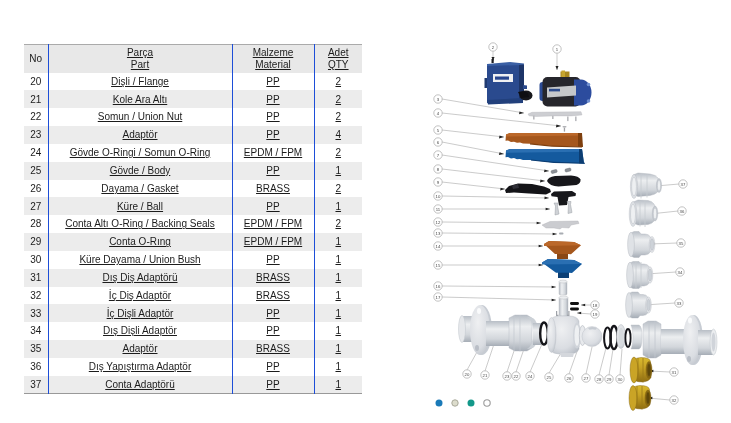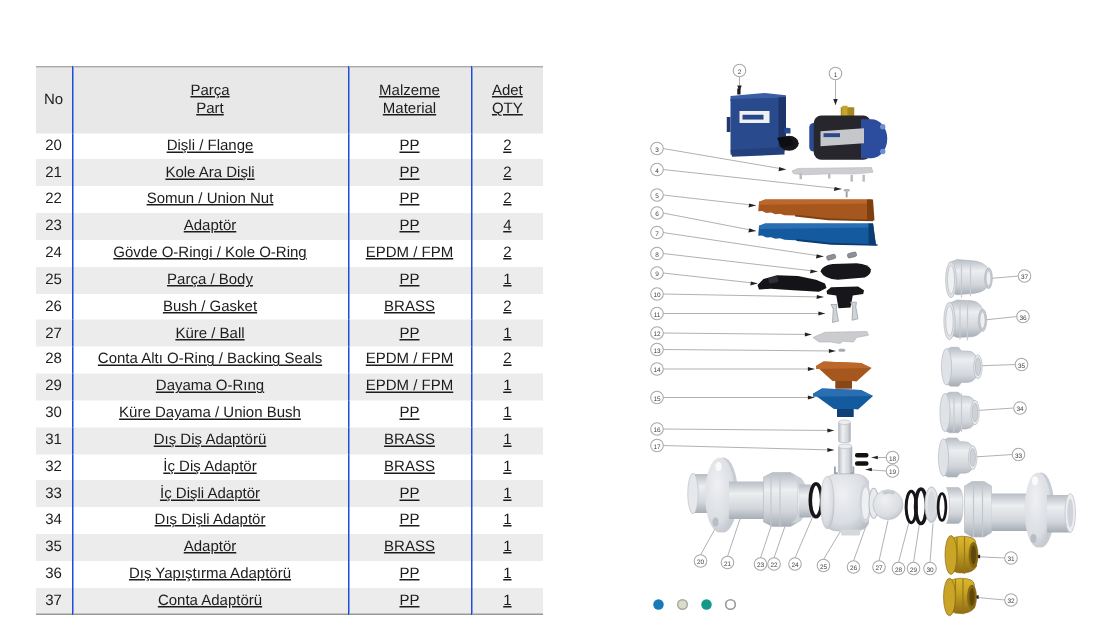--- a/index.html
+++ b/index.html
@@ -7,21 +7,21 @@
   font-family:"Liberation Sans",sans-serif;}
 table.parts{position:absolute;left:24px;top:44px;width:338px;border-collapse:collapse;
   table-layout:fixed;font-size:10px;color:#1c1c1c;border-top:1px solid #aaa;border-bottom:1px solid #999;}
 table.parts td,table.parts th{padding:0;text-align:center;vertical-align:middle;
   font-weight:normal;line-height:1.15;}
 table.parts col.c1{width:24px;}
 table.parts col.c2{width:184px;}
 table.parts col.c3{width:82px;}
 table.parts col.c4{width:48px;}
 table.parts td+td,table.parts th+th{border-left:1px solid #1d4ed8;text-decoration:underline;}
-tr.hd{height:44px;background:#e8e8e8;}
+tr.hd{height:28px;background:#e8e8e8;}
 tr.r{height:17.85px;}
 tr.g{background:#ececec;}
 </style>
 </head>
 <body>
 <table class="parts">
 <colgroup>
       <col class="c1">
       <col class="c2">
       <col class="c3">
@@ -35,69 +35,69 @@
         <th>Adet<br>QTY</th>
       </tr>
 <tr class="r">
         <td>20</td>
         <td>Dişli / Flange</td>
         <td>PP</td>
         <td>2</td>
       </tr>
 <tr class="r g">
         <td>21</td>
-        <td>Kole Ara Dişli</td>
+        <td>Kole Ara Altı</td>
         <td>PP</td>
         <td>2</td>
       </tr>
 <tr class="r">
         <td>22</td>
         <td>Somun / Union Nut</td>
         <td>PP</td>
         <td>2</td>
       </tr>
 <tr class="r g">
         <td>23</td>
         <td>Adaptör</td>
         <td>PP</td>
         <td>4</td>
       </tr>
 <tr class="r">
         <td>24</td>
-        <td>Gövde O-Ringi / Kole O-Ring</td>
+        <td>Gövde O-Ringi / Somun O-Ring</td>
         <td>EPDM / FPM</td>
         <td>2</td>
       </tr>
 <tr class="r g">
         <td>25</td>
-        <td>Parça / Body</td>
+        <td>Gövde / Body</td>
         <td>PP</td>
         <td>1</td>
       </tr>
 <tr class="r">
         <td>26</td>
-        <td>Bush / Gasket</td>
+        <td>Dayama / Gasket</td>
         <td>BRASS</td>
         <td>2</td>
       </tr>
 <tr class="r g">
         <td>27</td>
         <td>Küre / Ball</td>
         <td>PP</td>
         <td>1</td>
       </tr>
 <tr class="r">
         <td>28</td>
         <td>Conta Altı O-Ring / Backing Seals</td>
         <td>EPDM / FPM</td>
         <td>2</td>
       </tr>
 <tr class="r g">
         <td>29</td>
-        <td>Dayama O-Rıng</td>
+        <td>Conta O-Rıng</td>
         <td>EPDM / FPM</td>
         <td>1</td>
       </tr>
 <tr class="r">
         <td>30</td>
         <td>Küre Dayama / Union Bush</td>
         <td>PP</td>
         <td>1</td>
       </tr>
 <tr class="r g">
@@ -125,21 +125,21 @@
         <td>1</td>
       </tr>
 <tr class="r g">
         <td>35</td>
         <td>Adaptör</td>
         <td>BRASS</td>
         <td>1</td>
       </tr>
 <tr class="r">
         <td>36</td>
-        <td>Dış Yapıştırma Adaptörü</td>
+        <td>Dış Yapıştırma Adaptör</td>
         <td>PP</td>
         <td>1</td>
       </tr>
 <tr class="r g">
         <td>37</td>
         <td>Conta Adaptörü</td>
         <td>PP</td>
         <td>1</td>
       </tr>
 </tbody>

